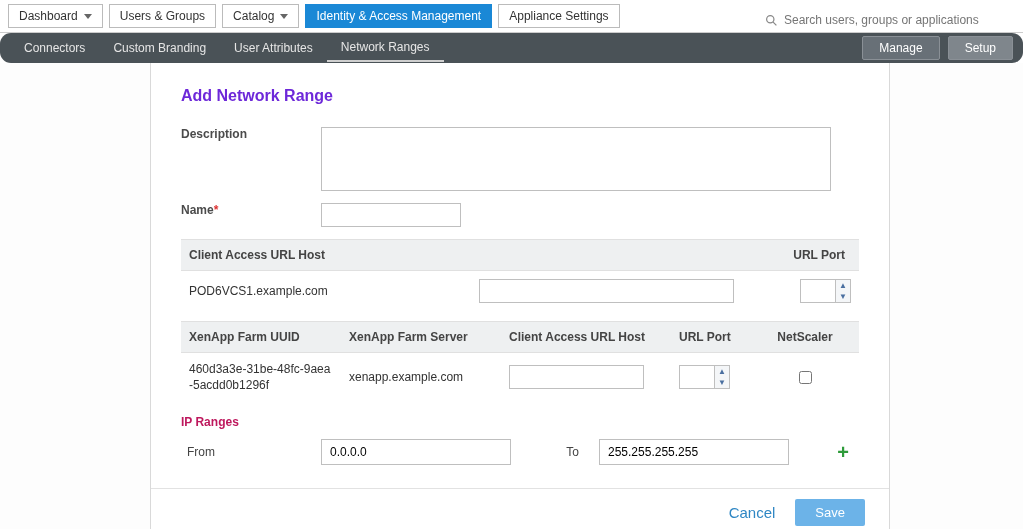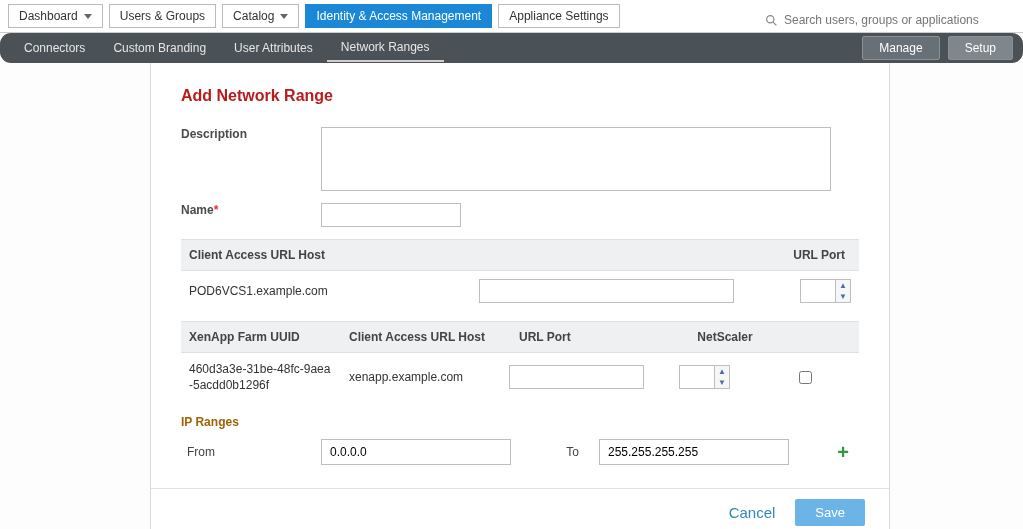--- a/index.html
+++ b/index.html
@@ -116,21 +116,21 @@
     overflow-y: scroll;
     padding: 20px 30px 10px 30px;
   }
   .dialog-scroll::-webkit-scrollbar { width: 16px; }
   .dialog-scroll::-webkit-scrollbar-track { background: #f1f1f1; border-left:1px solid #e4e4e4;}
   .dialog-scroll::-webkit-scrollbar-thumb { background: #c6c6c6; border:3px solid #f1f1f1; border-radius: 4px;}
 
   .dlg-title {
     font-size: 16px;
     font-weight: bold;
-    color: #b91c1c;
+    color: #6d28d9;
     margin: 4px 0 22px 0;
   }
 
   .form-row { display: flex; margin-bottom: 12px; }
   .form-row label {
     width: 140px;
     color: #4b4b4b;
     font-weight: bold;
     font-size: 12px;
   }
@@ -199,21 +199,21 @@
   
   .col-xuuid { width: 160px; }
   .col-xserver { width: 160px; }
   .col-xhost { width: 170px; }
   .col-xport { width: 80px; }
   .col-xns { flex:1; text-align: center; }
 
   .section-label {
     font-weight: bold;
     margin: 14px 0 6px 0;
-    color: #a16207;
+    color: #be185d;
   }
   .ipr-row { display: flex; align-items: center; gap: 20px; padding: 4px 0; }
   .ipr-row .lbl { width: 120px; color:#444; padding-left: 6px;}
   .ipr-row .to-lbl { width: 48px; color:#444;text-align:right; }
   .ipr-row input.ip {
     width: 190px; height: 26px;
     border: 1px solid #bfbfbf;
     padding: 2px 8px; font-size: 12px;
   }
   .plus {
@@ -326,20 +326,21 @@
                   <span>▼</span>
                 </span>
             </span>
           </div>
         </div>
       </div>
 
       <div class="grid">
         <div class="grid-head">
           <div class="col-xuuid">XenApp Farm UUID</div>
+          <div class="col-xserver">XenApp Farm Server</div>
           <div class="col-xhost">Client Access URL Host</div>
           <div class="col-xport">URL Port</div>
           <div class="col-xns">NetScaler</div>
         </div>
         <div class="grid-row">
           <div class="col-xuuid" style="word-break:break-all; line-height:1.35;">460d3a3e-31be-48fc-9aea-5acdd0b1296f</div>
           <div class="col-xserver">xenapp.example.com</div>
           <div class="col-xhost">
             <input class="txt host2" type="text" value="" style="">
           </div>

